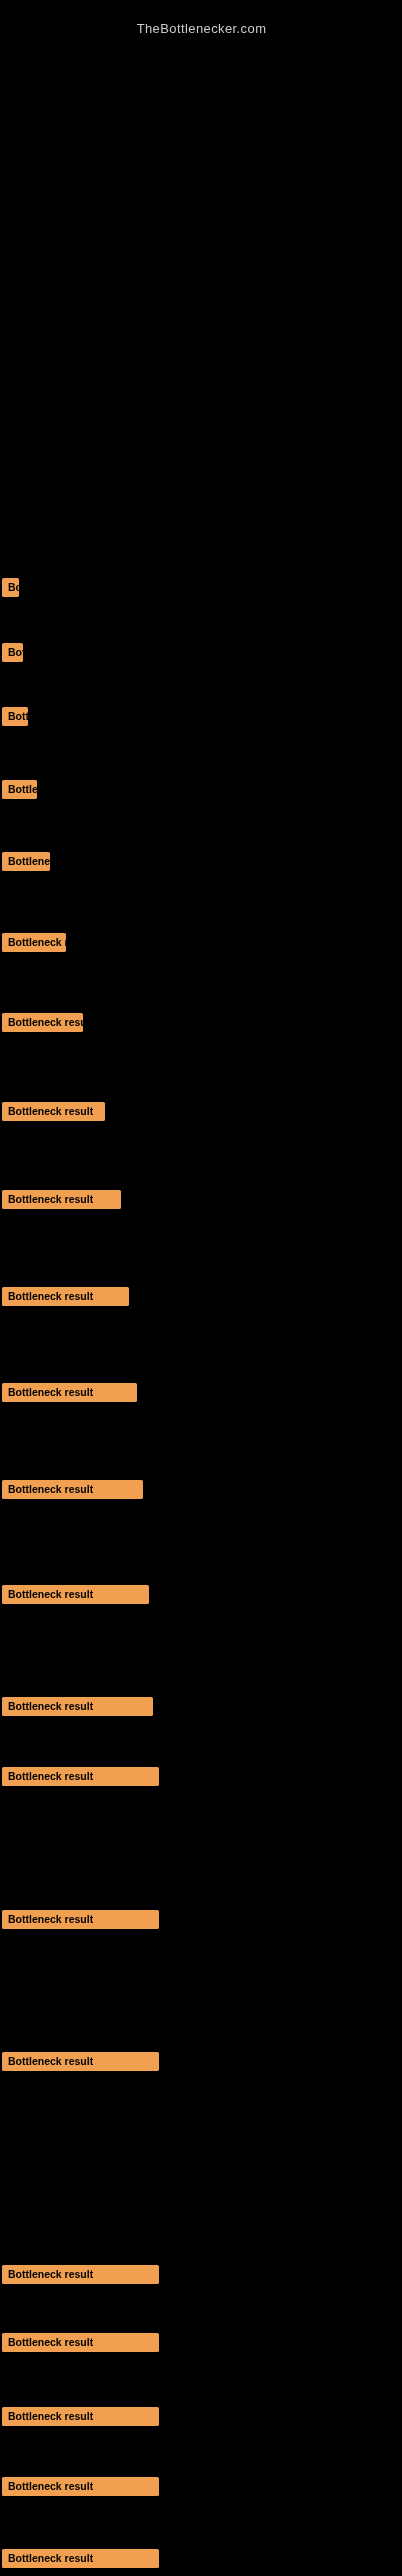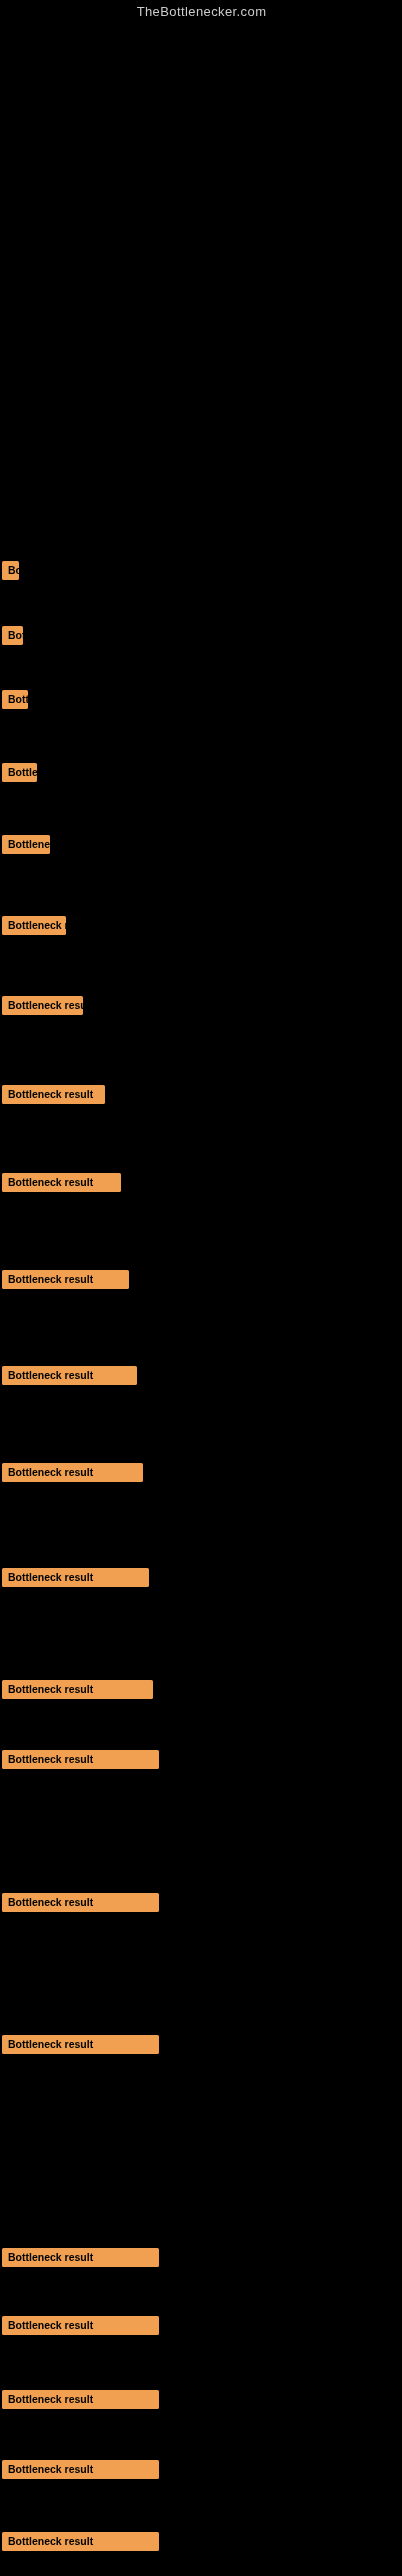--- a/index.html
+++ b/index.html
@@ -9,21 +9,21 @@
       min-height: 2576px;
       font-family: Arial, sans-serif;
       position: relative;
       overflow-x: hidden;
     }
 
     .site-title {
       color: #ccc;
       font-size: 13px;
       text-align: center;
-      padding-top: 4px;
+      padding-top: 21px;
       padding-bottom: 3.2px;
       letter-spacing: 0.4px;
     }
   </style>
 </head>
 <body>
 
 <div class="site-title">TheBottlenecker.com</div>
 
 <div id="bars-container" style="position: relative; width: 403px; height: 2560px;">

